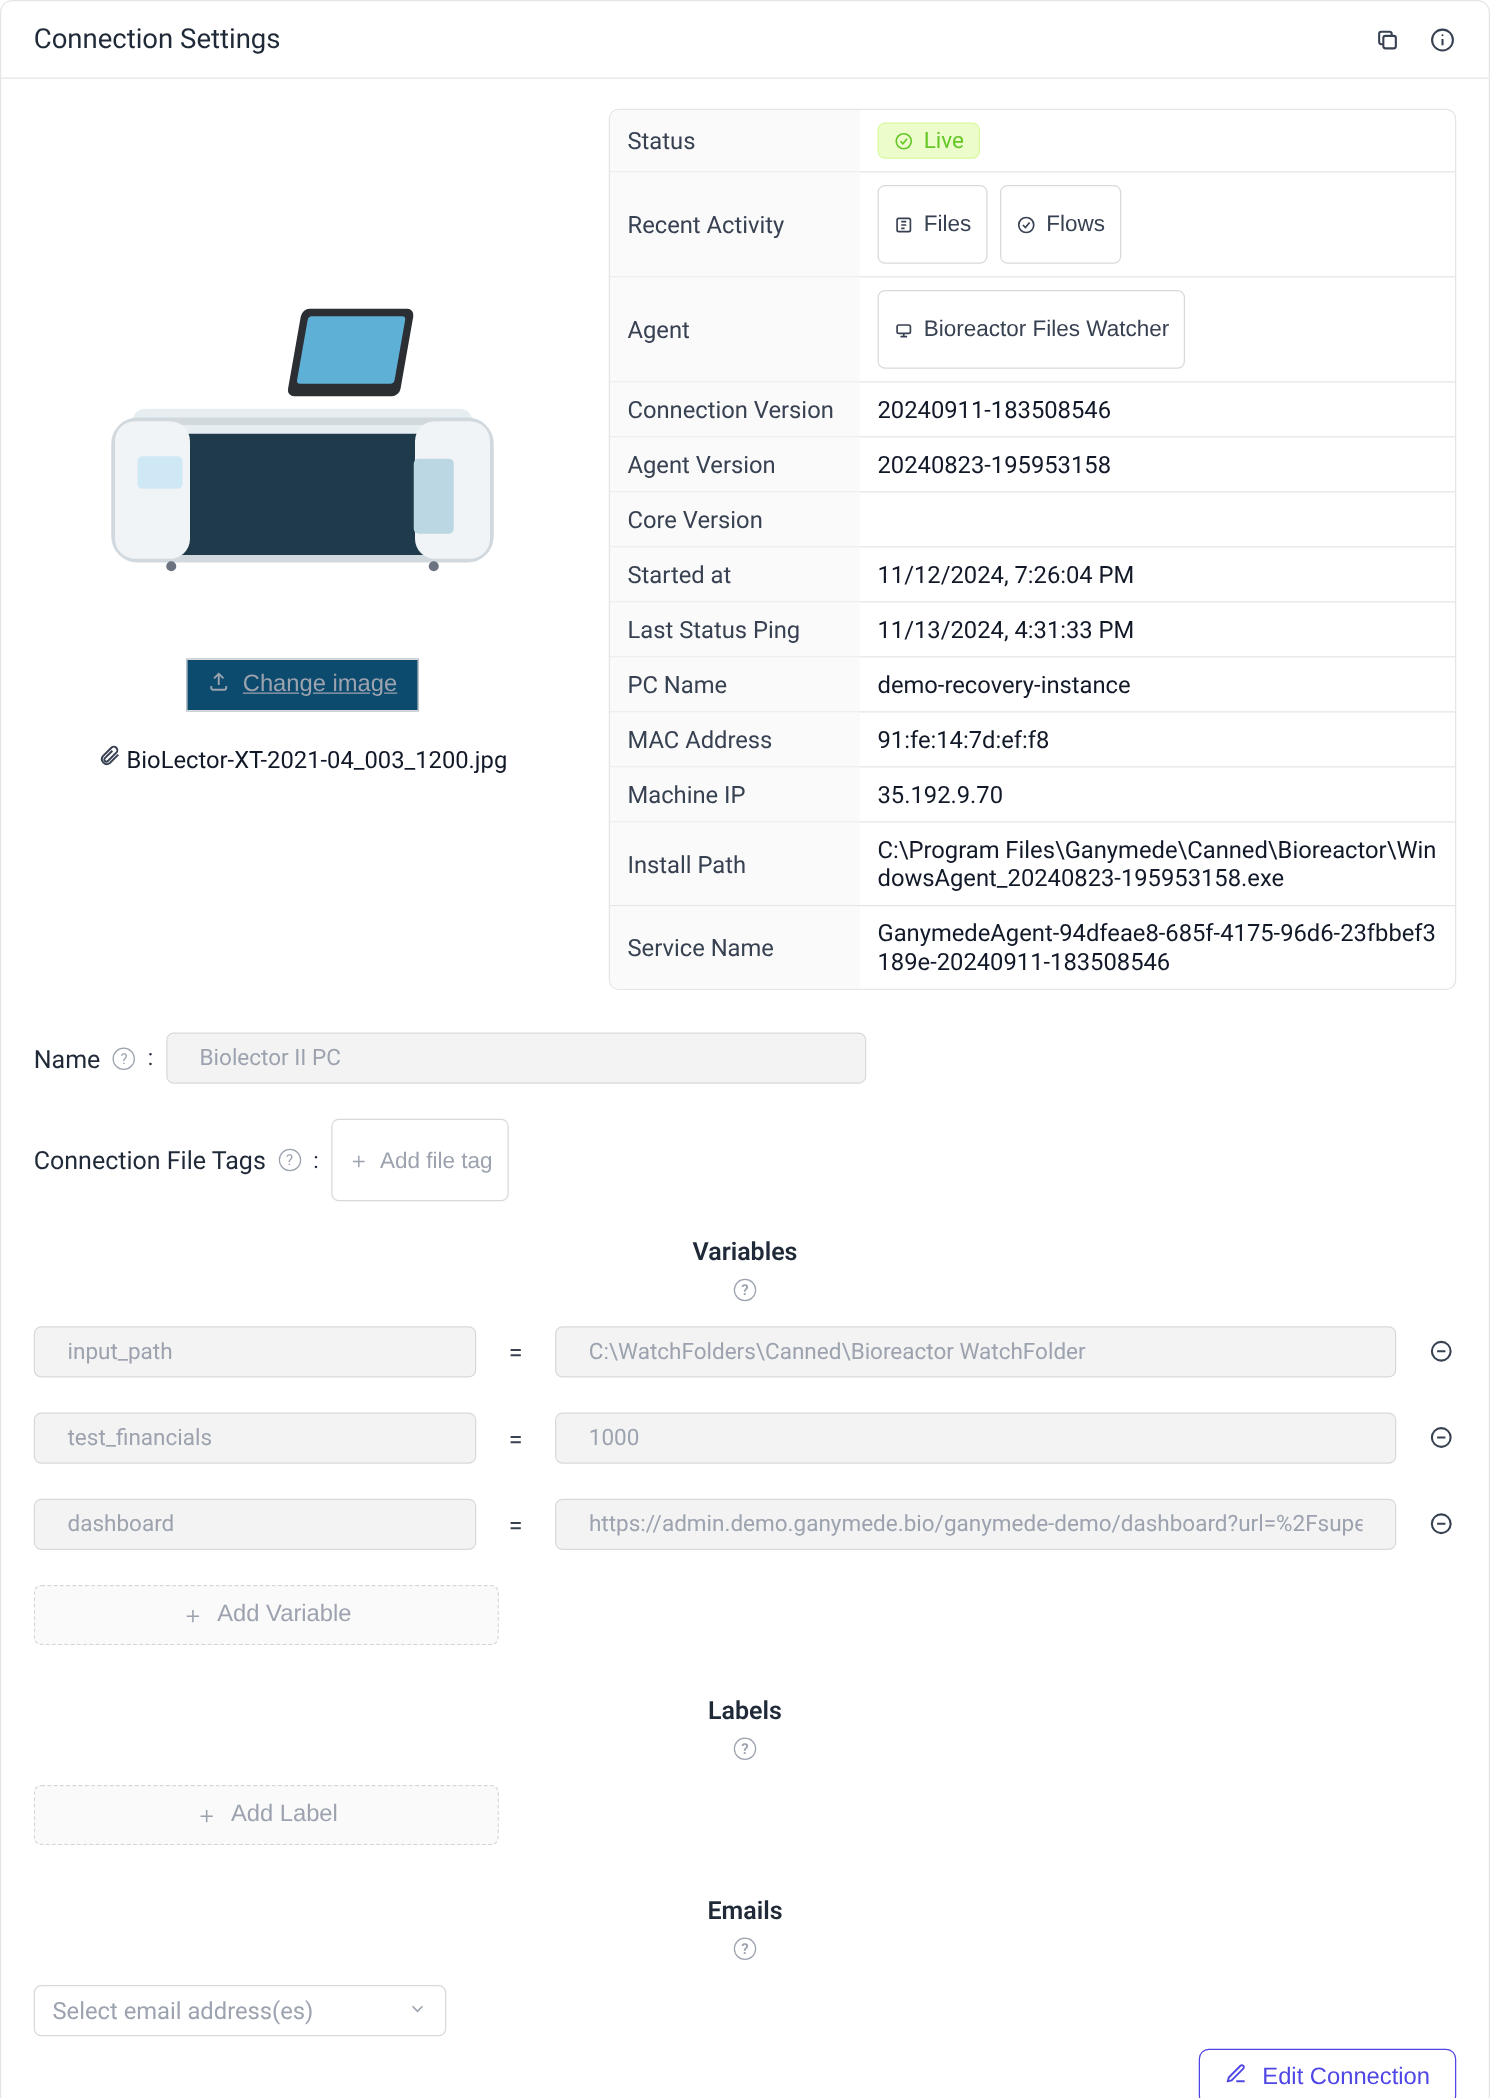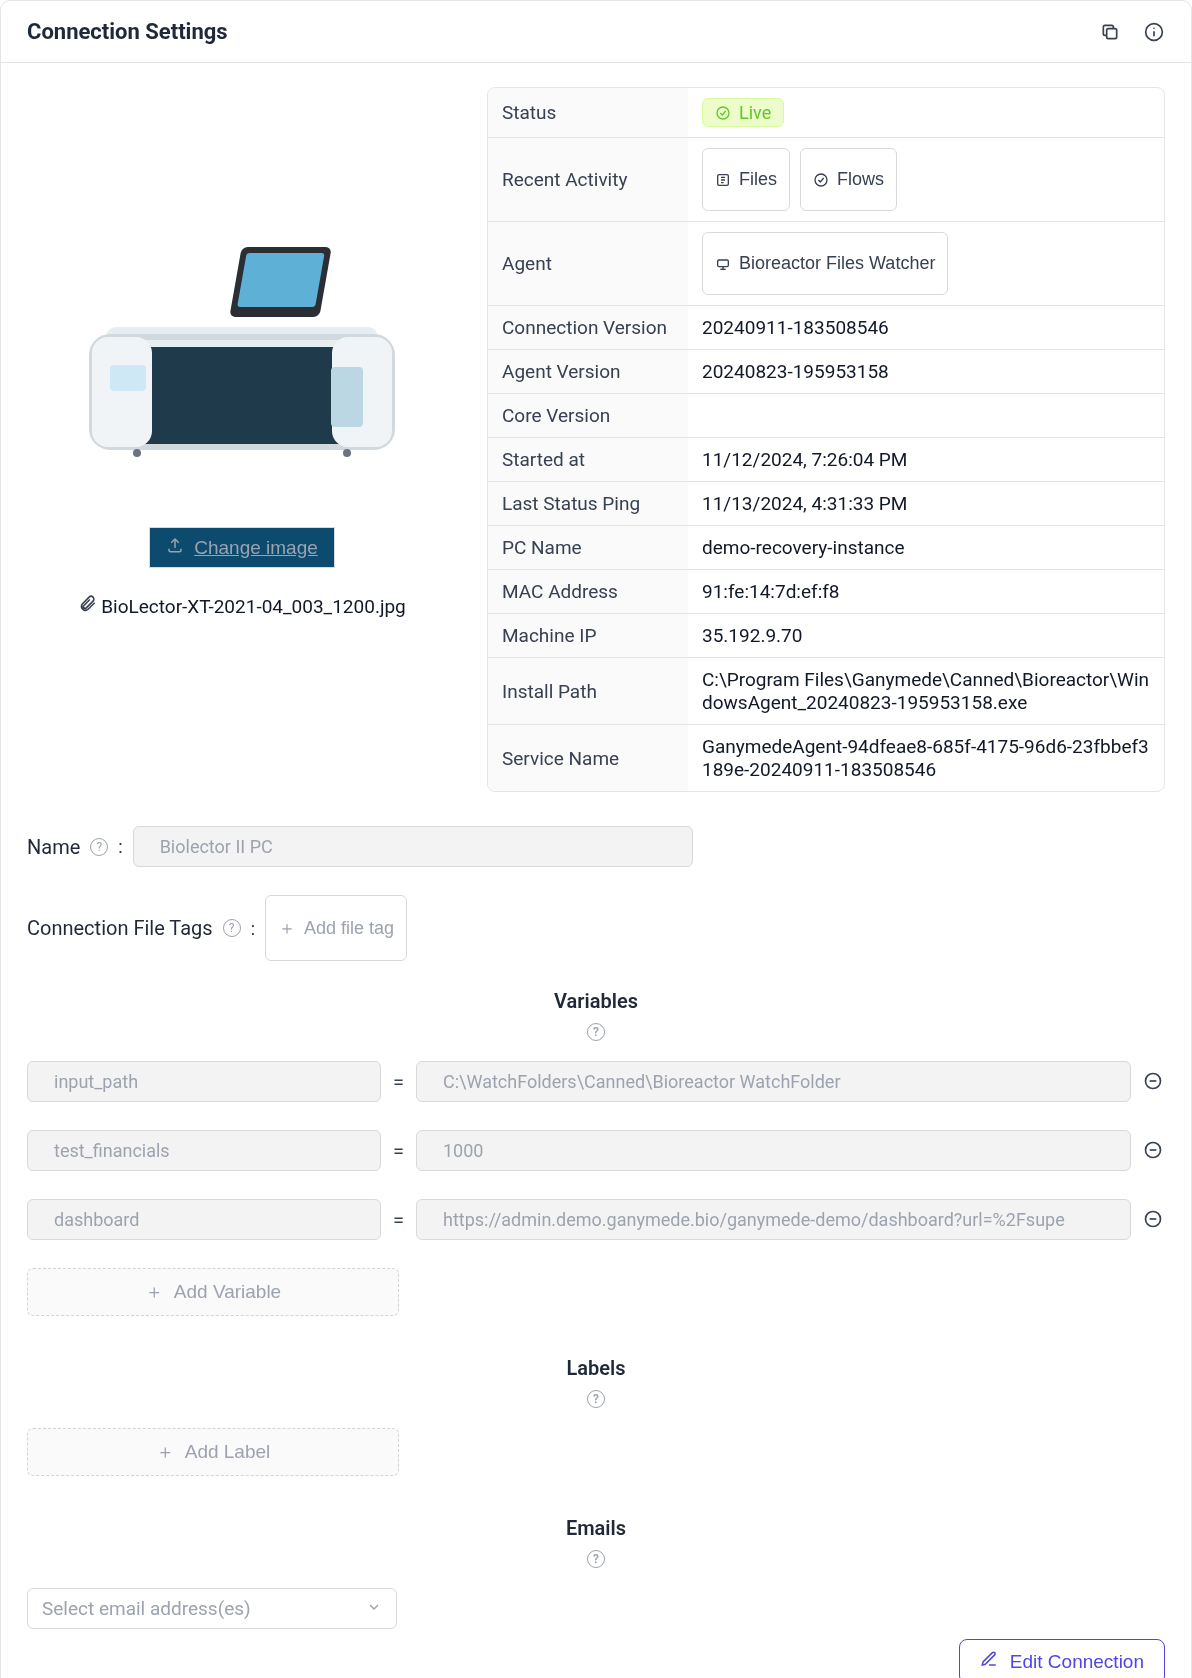--- a/index.html
+++ b/index.html
@@ -20,21 +20,21 @@
   .header {
     display: flex;
     justify-content: space-between;
     align-items: center;
     padding: 18px 26px;
     border-bottom: 1px solid #e5e5e5;
   }
   .header h1 {
     margin: 0;
     font-size: 22px;
-    font-weight: 700;
+    font-weight: 400;
   }
   .header-icons { display: flex; gap: 22px; }
   .icon-btn {
     width: 22px; height: 22px; display: inline-flex; align-items: center; justify-content: center;
     cursor: pointer; color: #374151;
   }
   .content { padding: 24px 26px 20px 26px; }
   .top { display: flex; gap: 30px; }
   .img-col {
     width: 430px;
@@ -119,21 +119,21 @@
   .tinput {
     border: 1px solid #d9d9d9;
     background: #f5f5f5;
     color: #9ca3af;
     padding: 9px 26px;
     border-radius: 6px;
     font-size: 18px;
   }
   .tinput:disabled { background: #f3f3f3; }
   .sec-title { font-weight: 600; font-size: 20px; margin-bottom: 20px; display: flex; align-items: center; gap: 10px; flex-direction: column; }
-  .vrow { display: flex; align-items: center; gap: 12px; margin-bottom: 28px; }
+  .vrow { display: flex; align-items: center; gap: 26px; margin-bottom: 28px; }
   .vname { width: 354px; }
   .veq { font-size: 20px; color: #374151; }
   .vval { flex: 1; }
   .rm-btn { width: 22px; height: 22px; cursor: pointer; color: #374151; }
   .dashed-btn {
     border: 1px dashed #d4d4d4;
     background: #fafafa;
     color: #9ca3af;
     padding: 10px;
     border-radius: 6px;
@@ -143,21 +143,21 @@
     justify-content: center;
     gap: 10px;
     font-size: 19px;
     cursor: pointer;
   }
   .email-select {
     border: 1px solid #d9d9d9;
     background: #fff;
     padding: 8px 14px;
     border-radius: 6px;
-    width: 370px;
+    width: 330px;
     color: #9ca3af;
     font-size: 19px;
     display: flex;
     justify-content: space-between;
     align-items: center;
     cursor: pointer;
   }
   .footer { display: flex; justify-content: flex-end; padding-top: 10px; }
   .edit-btn {
     border: 1px solid #4f46e5;

